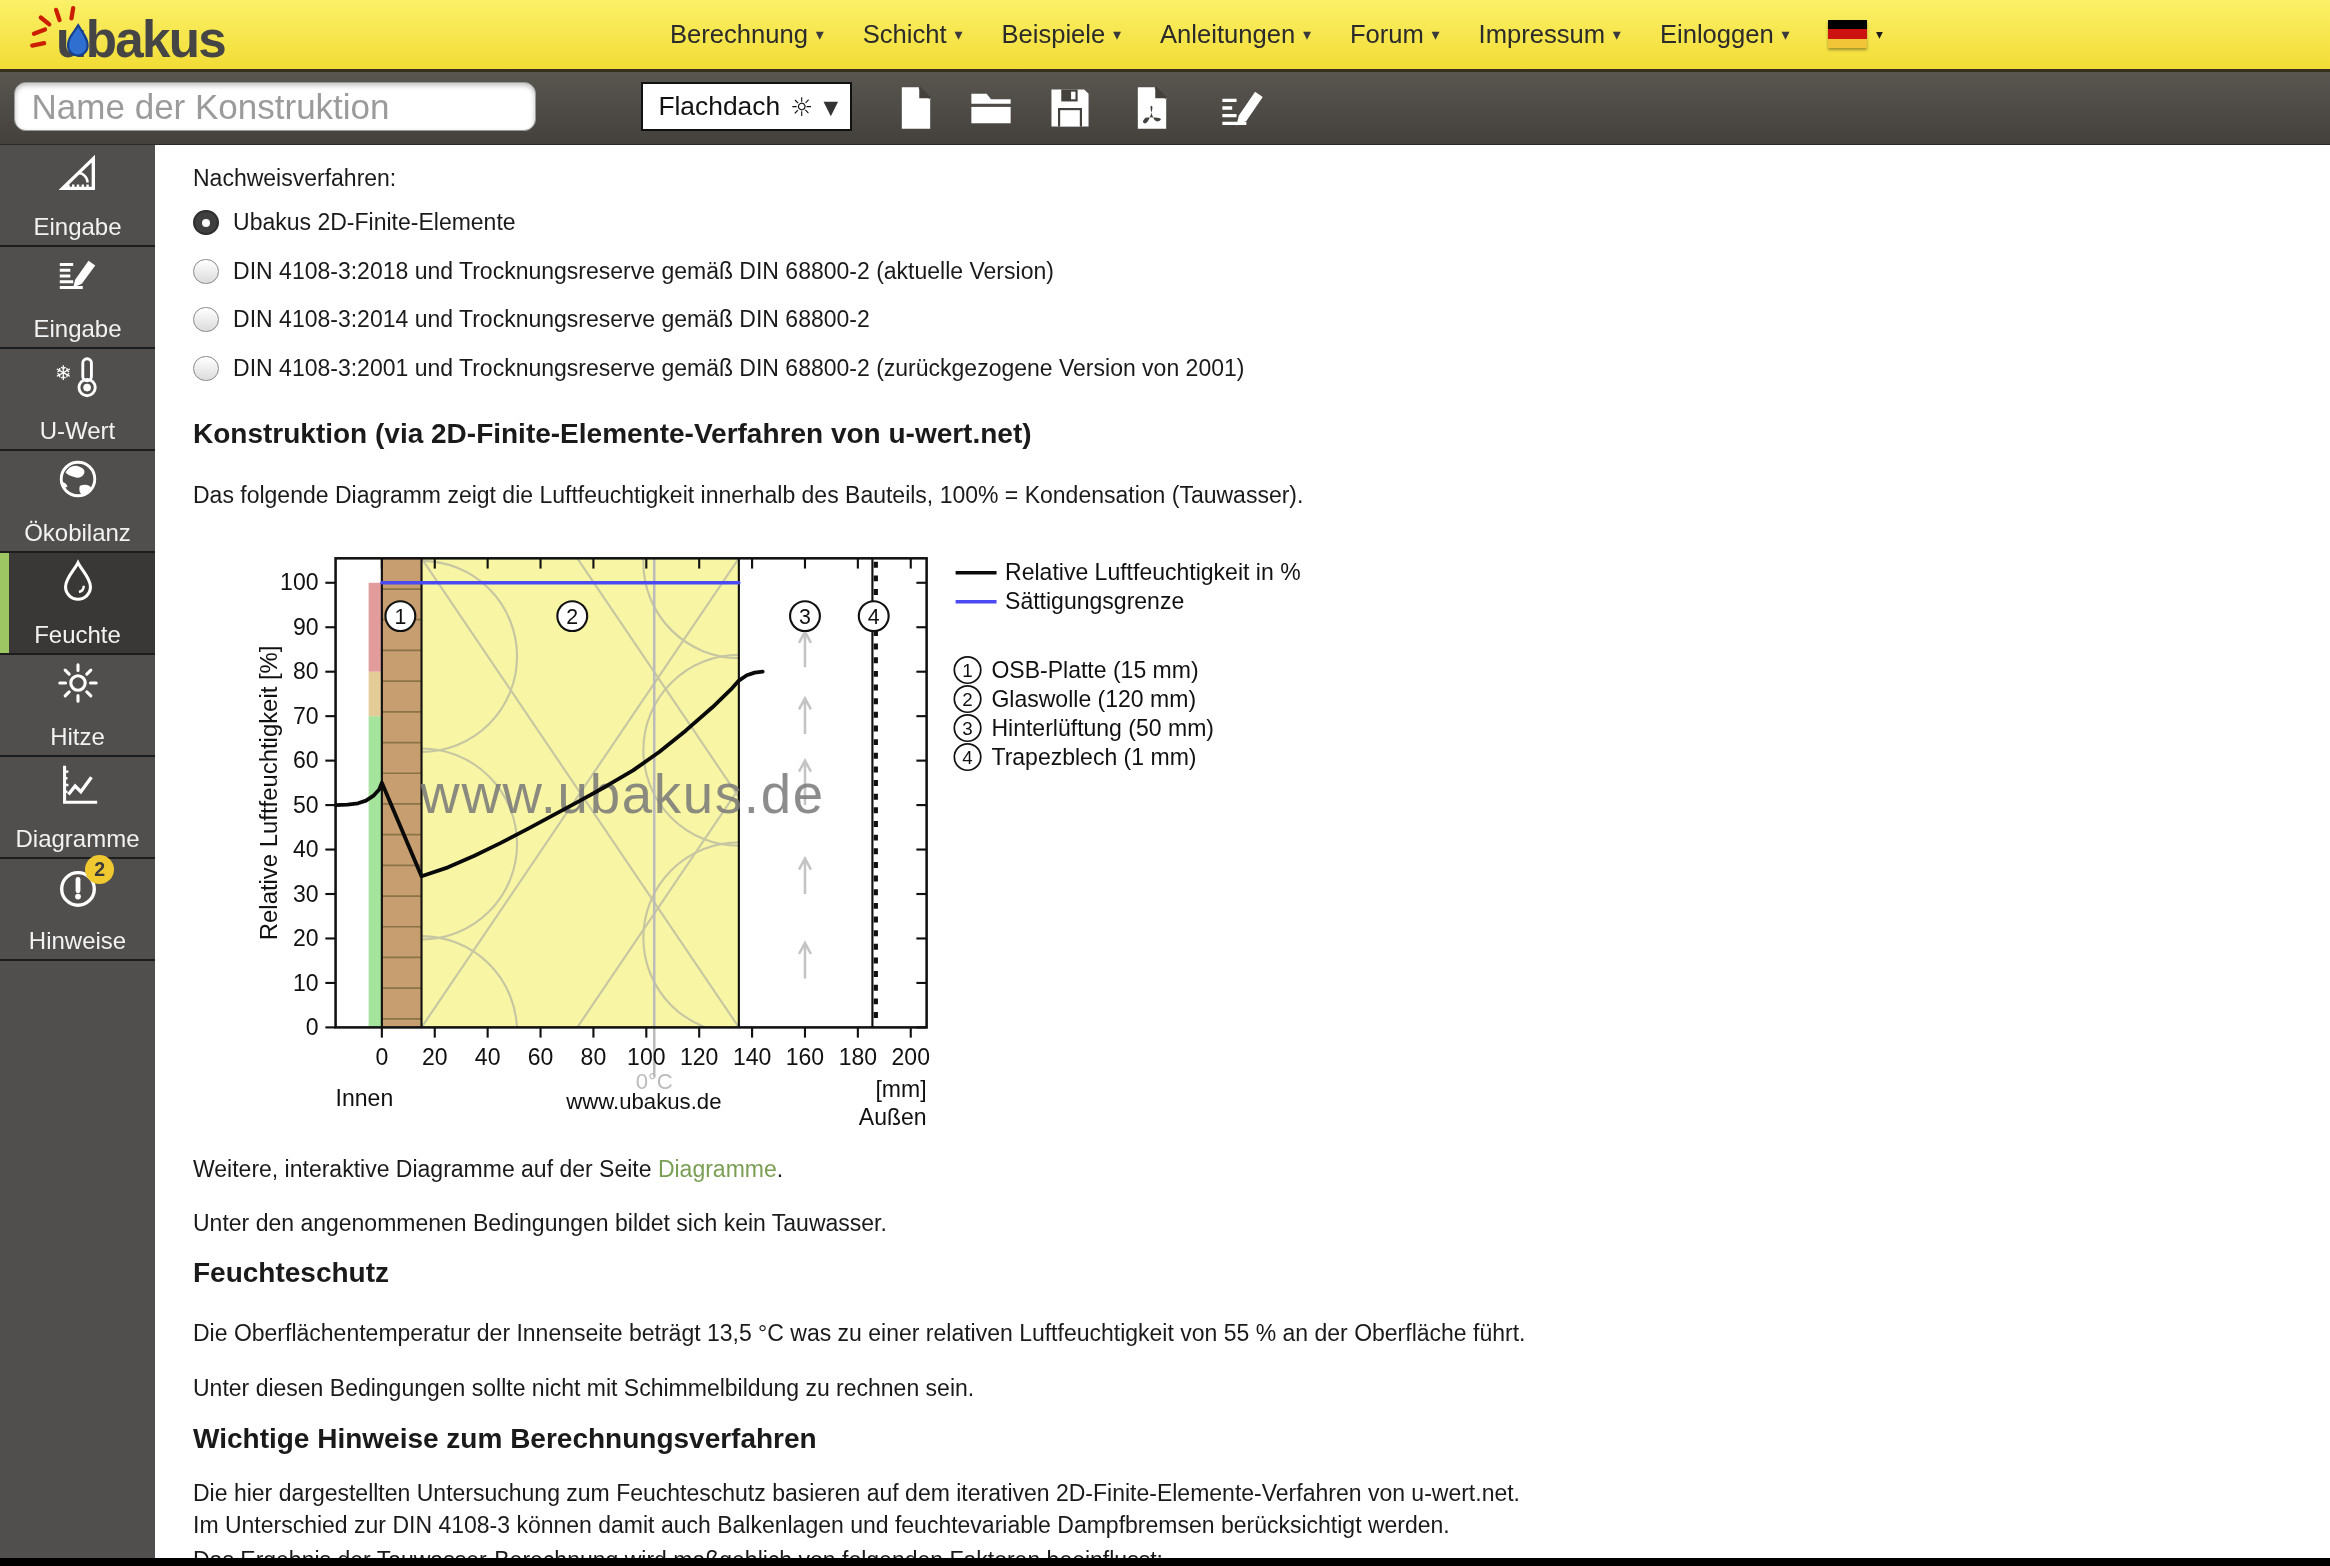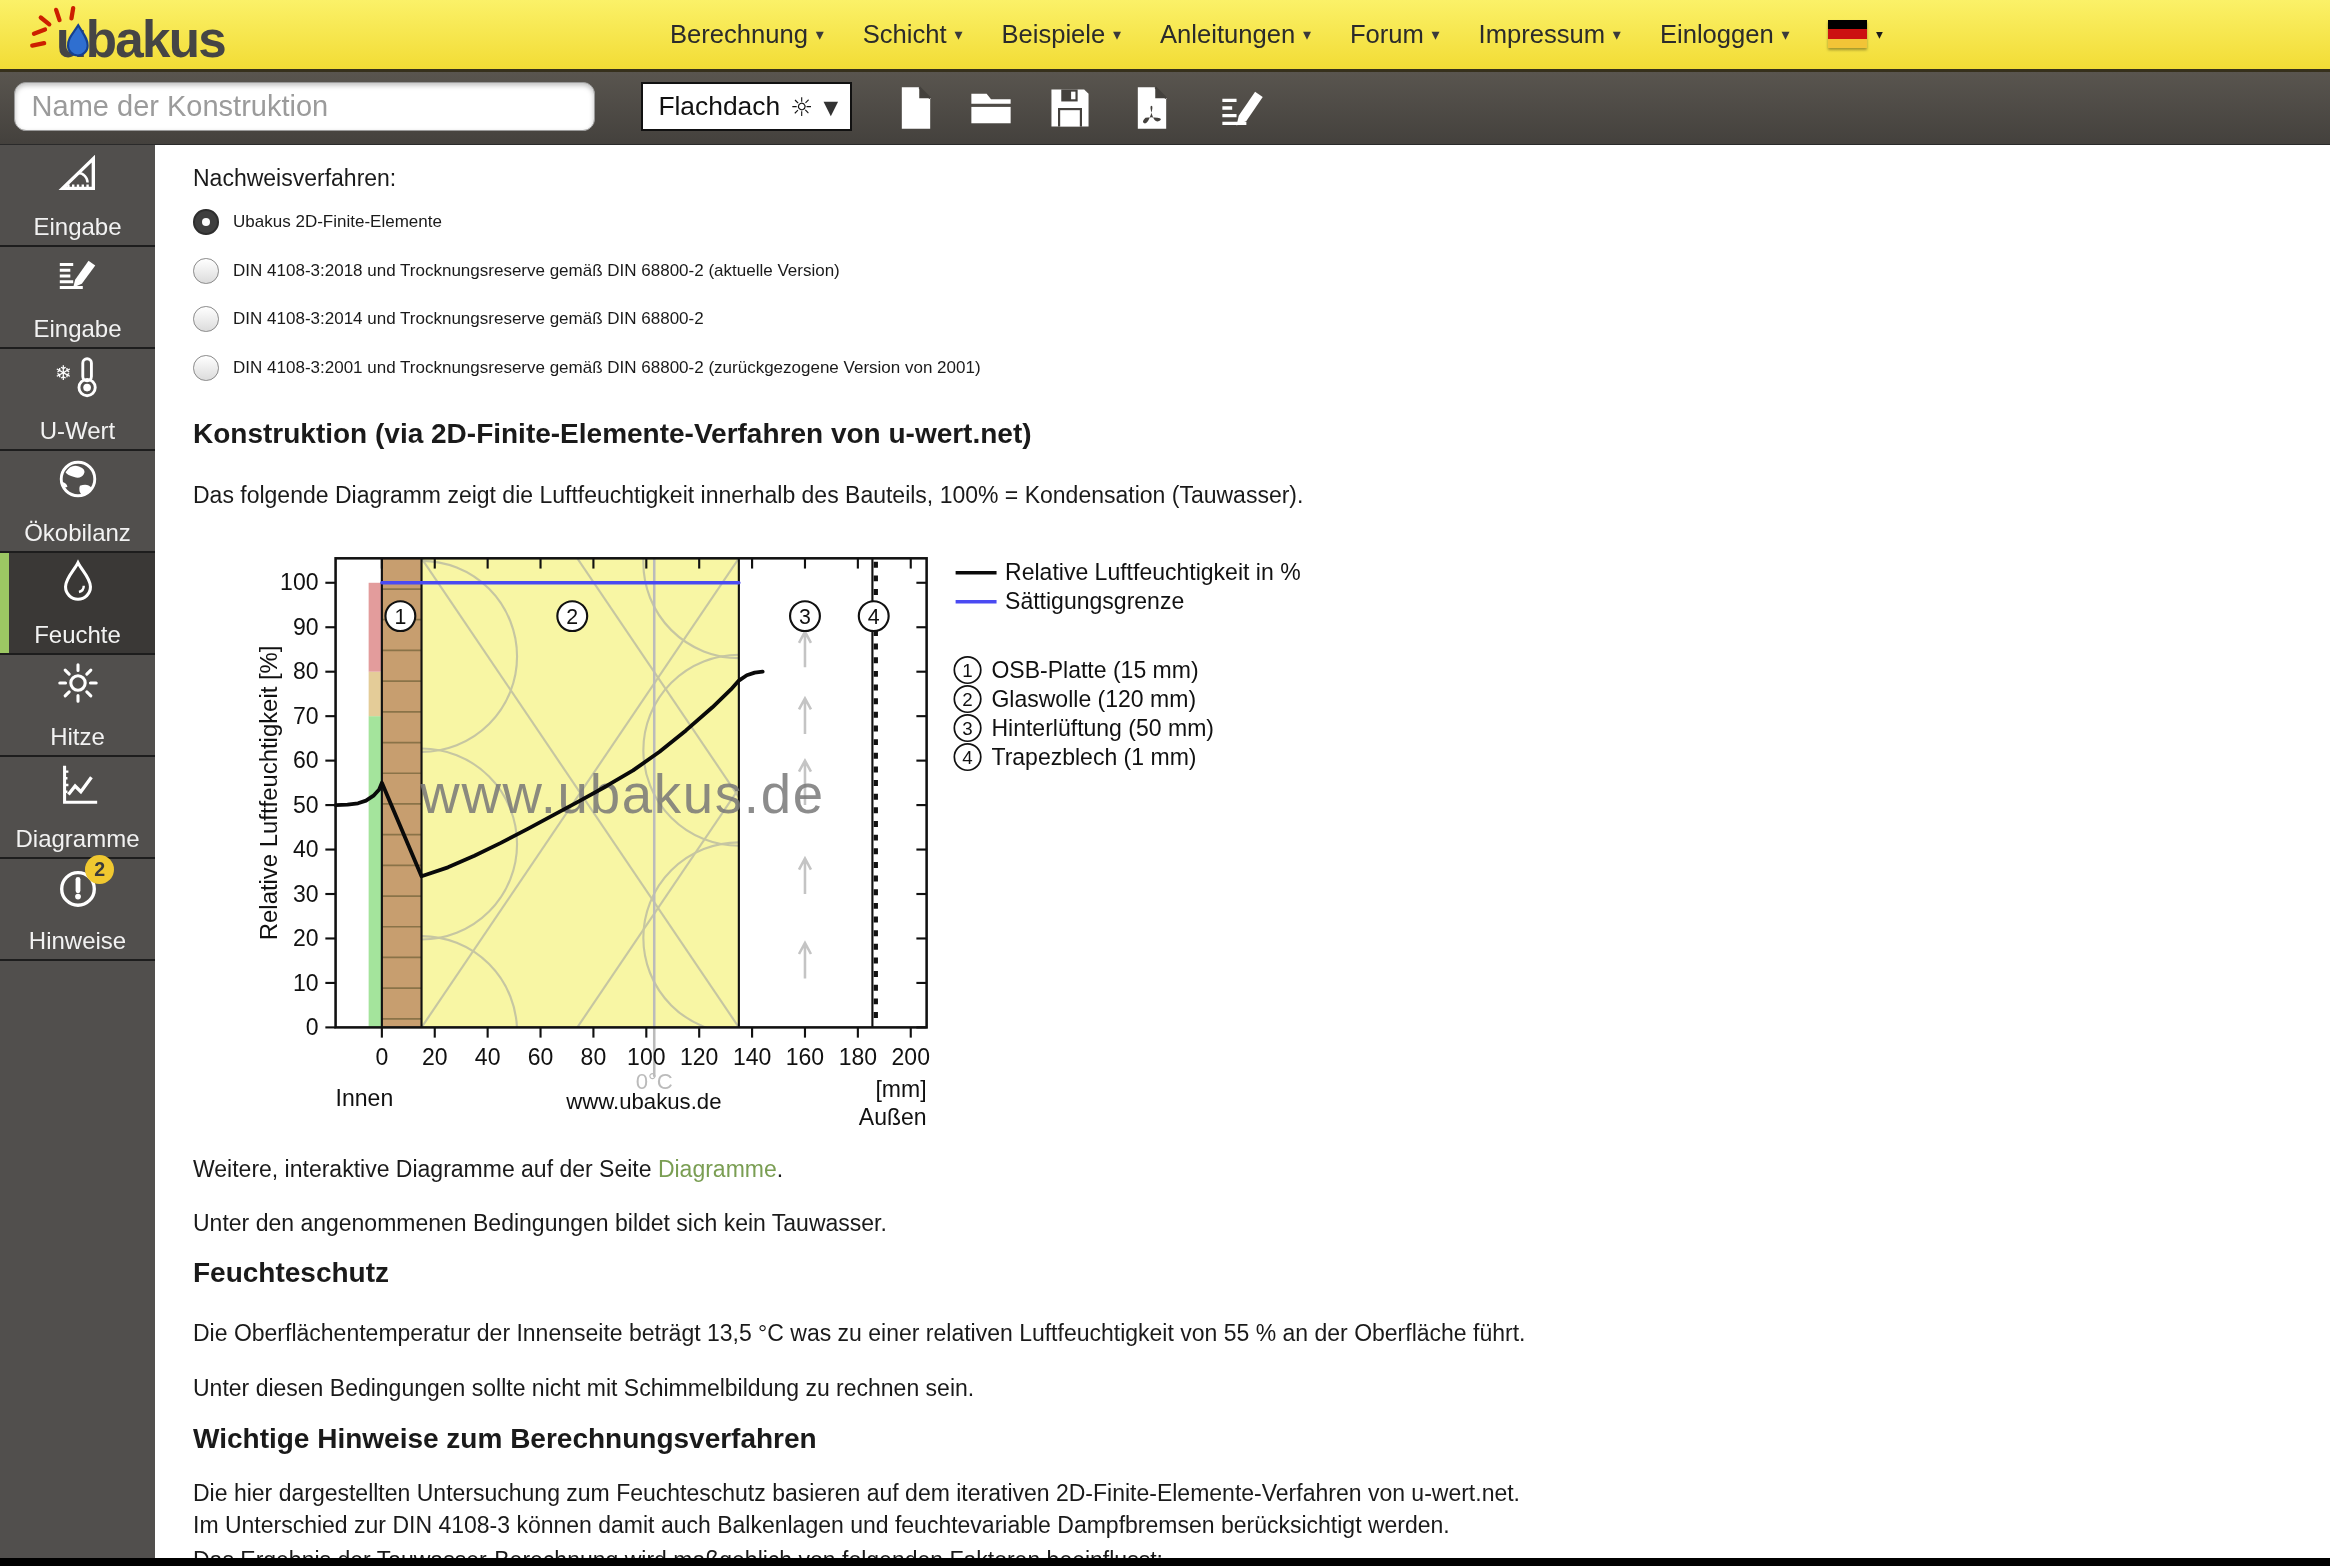--- a/index.html
+++ b/index.html
@@ -14,22 +14,22 @@
   #nav{position:absolute;left:670px;top:0;height:68px;display:flex;align-items:center;gap:39px;}
   .nav-item{display:flex;align-items:center;gap:7.7px;font-size:25.6px;color:#2b2b2b;cursor:pointer;white-space:nowrap;}
   .nav-item .caret{font-size:16px;color:#3a3a3a;}
   #flag{display:flex;align-items:center;gap:8.5px;cursor:pointer;}
   #flag .stripes{width:39px;height:28px;display:flex;flex-direction:column;box-shadow:0 1.7px 2.6px rgba(0,0,0,.35);}
   #flag .stripes div{flex:1;}
 
   
   #toolbar{position:absolute;left:0;top:72px;width:2330px;height:73px;
     background:linear-gradient(#59554f,#44413d);border-bottom:1.7px solid #2a2a2a;box-sizing:border-box;}
-  #construction-input{position:absolute;left:13.6px;top:10.2px;width:581px;height:49px;border-radius:12px;
-    border:1.7px solid #9a9a9a;box-shadow:inset 0 2.6px 5.1px rgba(0,0,0,.25);font-size:29px;padding:0 17px;
+  #construction-input{position:absolute;left:13.6px;top:10.2px;width:522px;height:49px;border-radius:12px;
+    border:1.7px solid #9a9a9a;box-shadow:inset 0 2.6px 5.1px rgba(0,0,0,.25);font-size:35px;padding:0 17px;
     color:#333;font-family:"Liberation Sans",sans-serif;box-sizing:border-box;background:#fff;}
   #construction-input::placeholder{color:#9b9b9b;}
   #type-select{position:absolute;left:641px;top:10.2px;height:49px;background:#fff;border:2.6px solid #111;
     display:flex;align-items:center;gap:10.2px;padding:0 12px 0 15.4px;font-size:26.4px;color:#111;cursor:pointer;box-sizing:border-box;}
   #type-select .sun{font-size:25.6px;}
   #type-select .sel-arrow{font-size:19px;color:#333;}
   .tb-icon{position:absolute;top:12px;width:48px;height:48px;cursor:pointer;}
   .tb-icon svg{width:100%;height:100%;}
 
   
@@ -47,21 +47,21 @@
   
   #main{position:absolute;left:155px;top:145px;width:2045px;height:1422px;background:#fff;overflow:hidden;}
   .abs{position:absolute;left:38px;}
   .body-text{font-size:23px;line-height:32px;max-width:1348px;}
   h2{font-size:28px;font-weight:bold;margin:0;}
   .radio-row{display:flex;align-items:center;gap:14.5px;cursor:pointer;}
   .radio{width:25.6px;height:25.6px;border-radius:50%;border:1.7px solid #8a8a8a;background:linear-gradient(#fff,#dcdcdc);
     box-sizing:border-box;flex:0 0 auto;position:relative;}
   .radio.checked{background:#3f3f3f;border:2.6px solid #2e2e2e;}
   .radio.checked::after{content:"";position:absolute;left:6.8px;top:6.8px;width:8.5px;height:8.5px;border-radius:50%;background:#fdfdfd;}
-  .radio-label{font-size:17px;}
+  .radio-label{font-size:23px;}
   a.green-link{color:#7a9e53;text-decoration:none;cursor:pointer;}
   #chart-wrap{position:absolute;left:101px;top:392px;width:1331px;height:597px;}
 
   #bottom-edge{position:absolute;left:0;top:1558px;width:2330px;height:8.5px;background:#000;}
 </style>
 </head>
 <body>
 
 <div id="header">
   <div id="logo">

